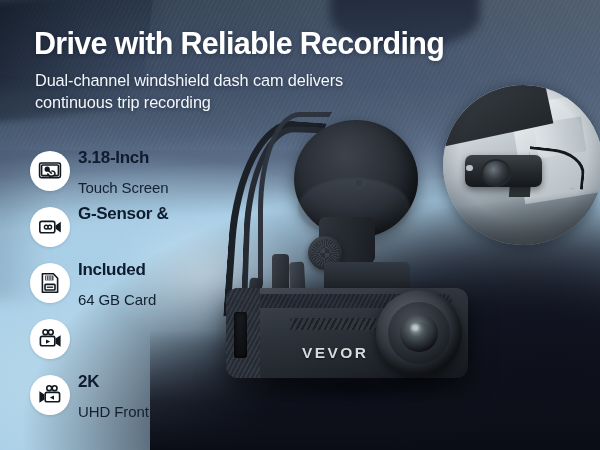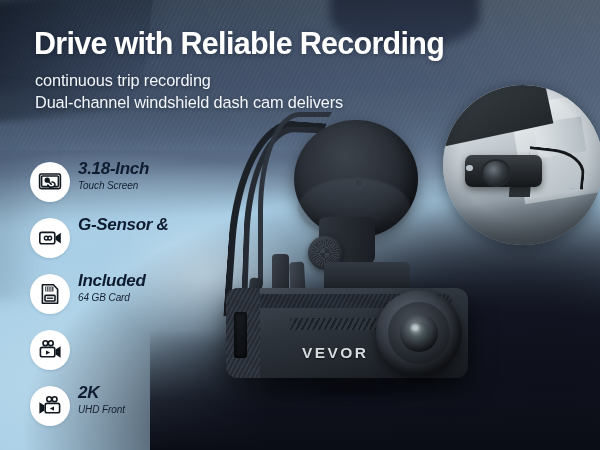--- a/index.html
+++ b/index.html
@@ -54,28 +54,28 @@
   
   .headline{position:absolute;left:34px;top:27px;width:470px;
     color:#ffffff;font-size:30.5px;font-weight:bold;line-height:1.06;
     letter-spacing:-0.7px;text-shadow:0 1px 5px rgba(10,18,30,0.40);}
   .subhead{position:absolute;left:35px;top:70px;width:420px;
     color:#f3f7fb;font-size:16.3px;font-weight:normal;line-height:1.33;
     letter-spacing:-0.1px;text-shadow:0 1px 4px rgba(10,18,30,0.45);}
   .subhead span{display:block;}
 
   
-  .features{position:absolute;left:30px;top:160px;width:215px;font-style:italic;}
+  .features{position:absolute;left:30px;top:149px;width:215px;}
   .feat{position:relative;height:56px;}
   .badge{position:absolute;left:0;top:2px;width:40px;height:40px;border-radius:50%;
     background:#ffffff;box-shadow:0 1px 3px rgba(40,70,95,0.18);}
   .badge svg{position:absolute;left:8px;top:8px;}
   .feat .ftxt{position:absolute;left:48px;top:-1px;}
   .ftitle{color:#0f1b2e;font-size:17px;font-weight:bold;line-height:1.2;letter-spacing:-0.3px;}
-  .fsub{color:#14202f;font-size:10px;font-weight:normal;line-height:1.2;margin-top:1px;letter-spacing:-0.1px;}
+  .fsub{color:#14202f;font-size:15px;font-weight:normal;line-height:1.2;margin-top:11px;letter-spacing:-0.1px;}
 
   
   .inset{position:absolute;left:443px;top:85px;width:160px;height:160px;border-radius:50%;
     overflow:hidden;box-shadow:0 3px 14px rgba(5,10,20,0.45);}
   .inset .iglass{position:absolute;inset:0;
     background:linear-gradient(160deg,#e9edf0 0%,#d2d8dd 26%,#b9c1c7 44%,#9aa5ad 58%,#7e8a93 74%,#5d666e 100%);}
   .inset .ipane{position:absolute;left:46%;top:8%;width:62%;height:62%;
     background:linear-gradient(150deg,#f2f4f5 0%,#cfd6da 40%,#aab4bb 100%);transform:rotate(-9deg);}
   .inset .ipane2{position:absolute;left:58%;top:22%;width:30%;height:22%;
     background:linear-gradient(90deg,#dfe4e7,#b3bcc2);transform:rotate(-9deg);opacity:.9;}
@@ -170,22 +170,22 @@
   <div class="bg-glass"></div>
   <div class="bg-mirror"></div>
   <div class="bg-streak"></div>
   <div class="bg-road"></div>
   <div class="bg-pillar"></div>
   <div class="bg-dark-right"></div>
   <div class="bg-dark-bottom"></div>
 
   <div class="headline">Drive with Reliable Recording</div>
   <div class="subhead">
+    <span>Dual-channel windshield dash cam delivers</span>
     <span>continuous trip recording</span>
-    <span>Dual-channel windshield dash cam delivers</span>
   </div>
 
   <div class="features">
 
     <div class="feat">
       <div class="badge">
         <svg width="24" height="24" viewBox="0 0 24 24" fill="none" stroke="#111820" stroke-width="1.6">
           <rect x="1.6" y="4" width="20.8" height="14.6" rx="1.6"></rect>
           <rect x="3.6" y="6" width="16.8" height="10.6" rx="1"></rect>
           <circle cx="9.2" cy="10.2" r="2.6" fill="#111820" stroke="none"></circle>

